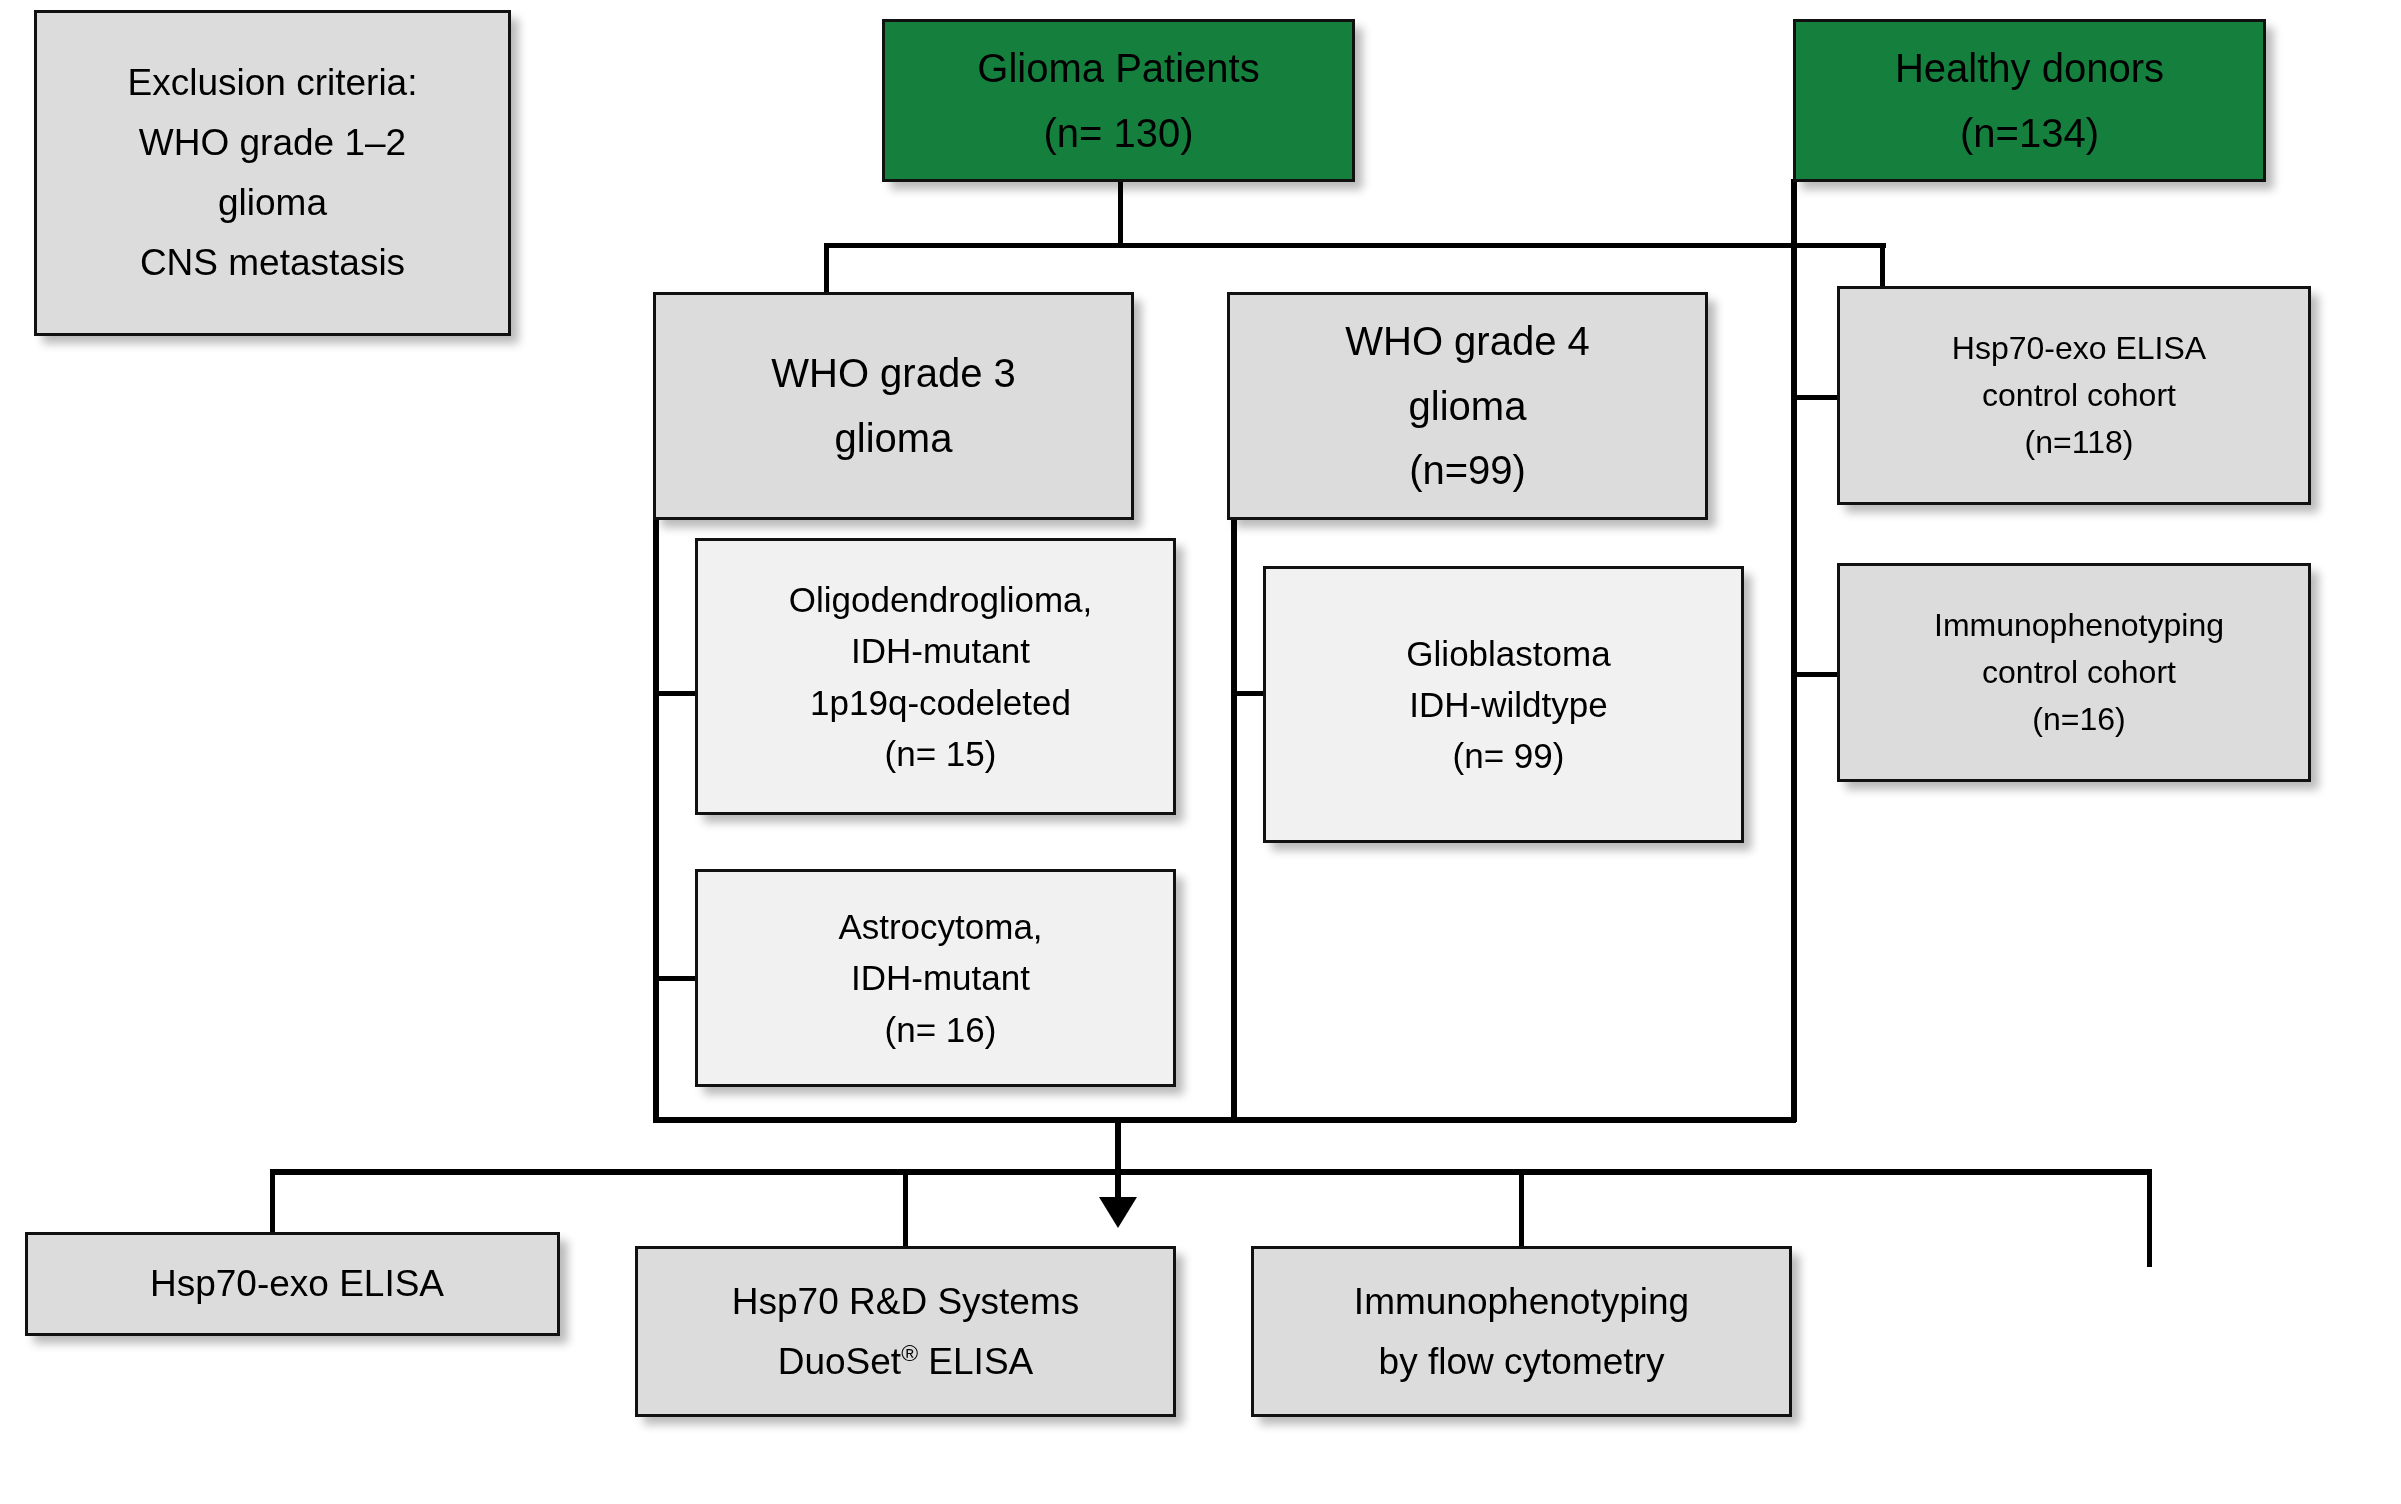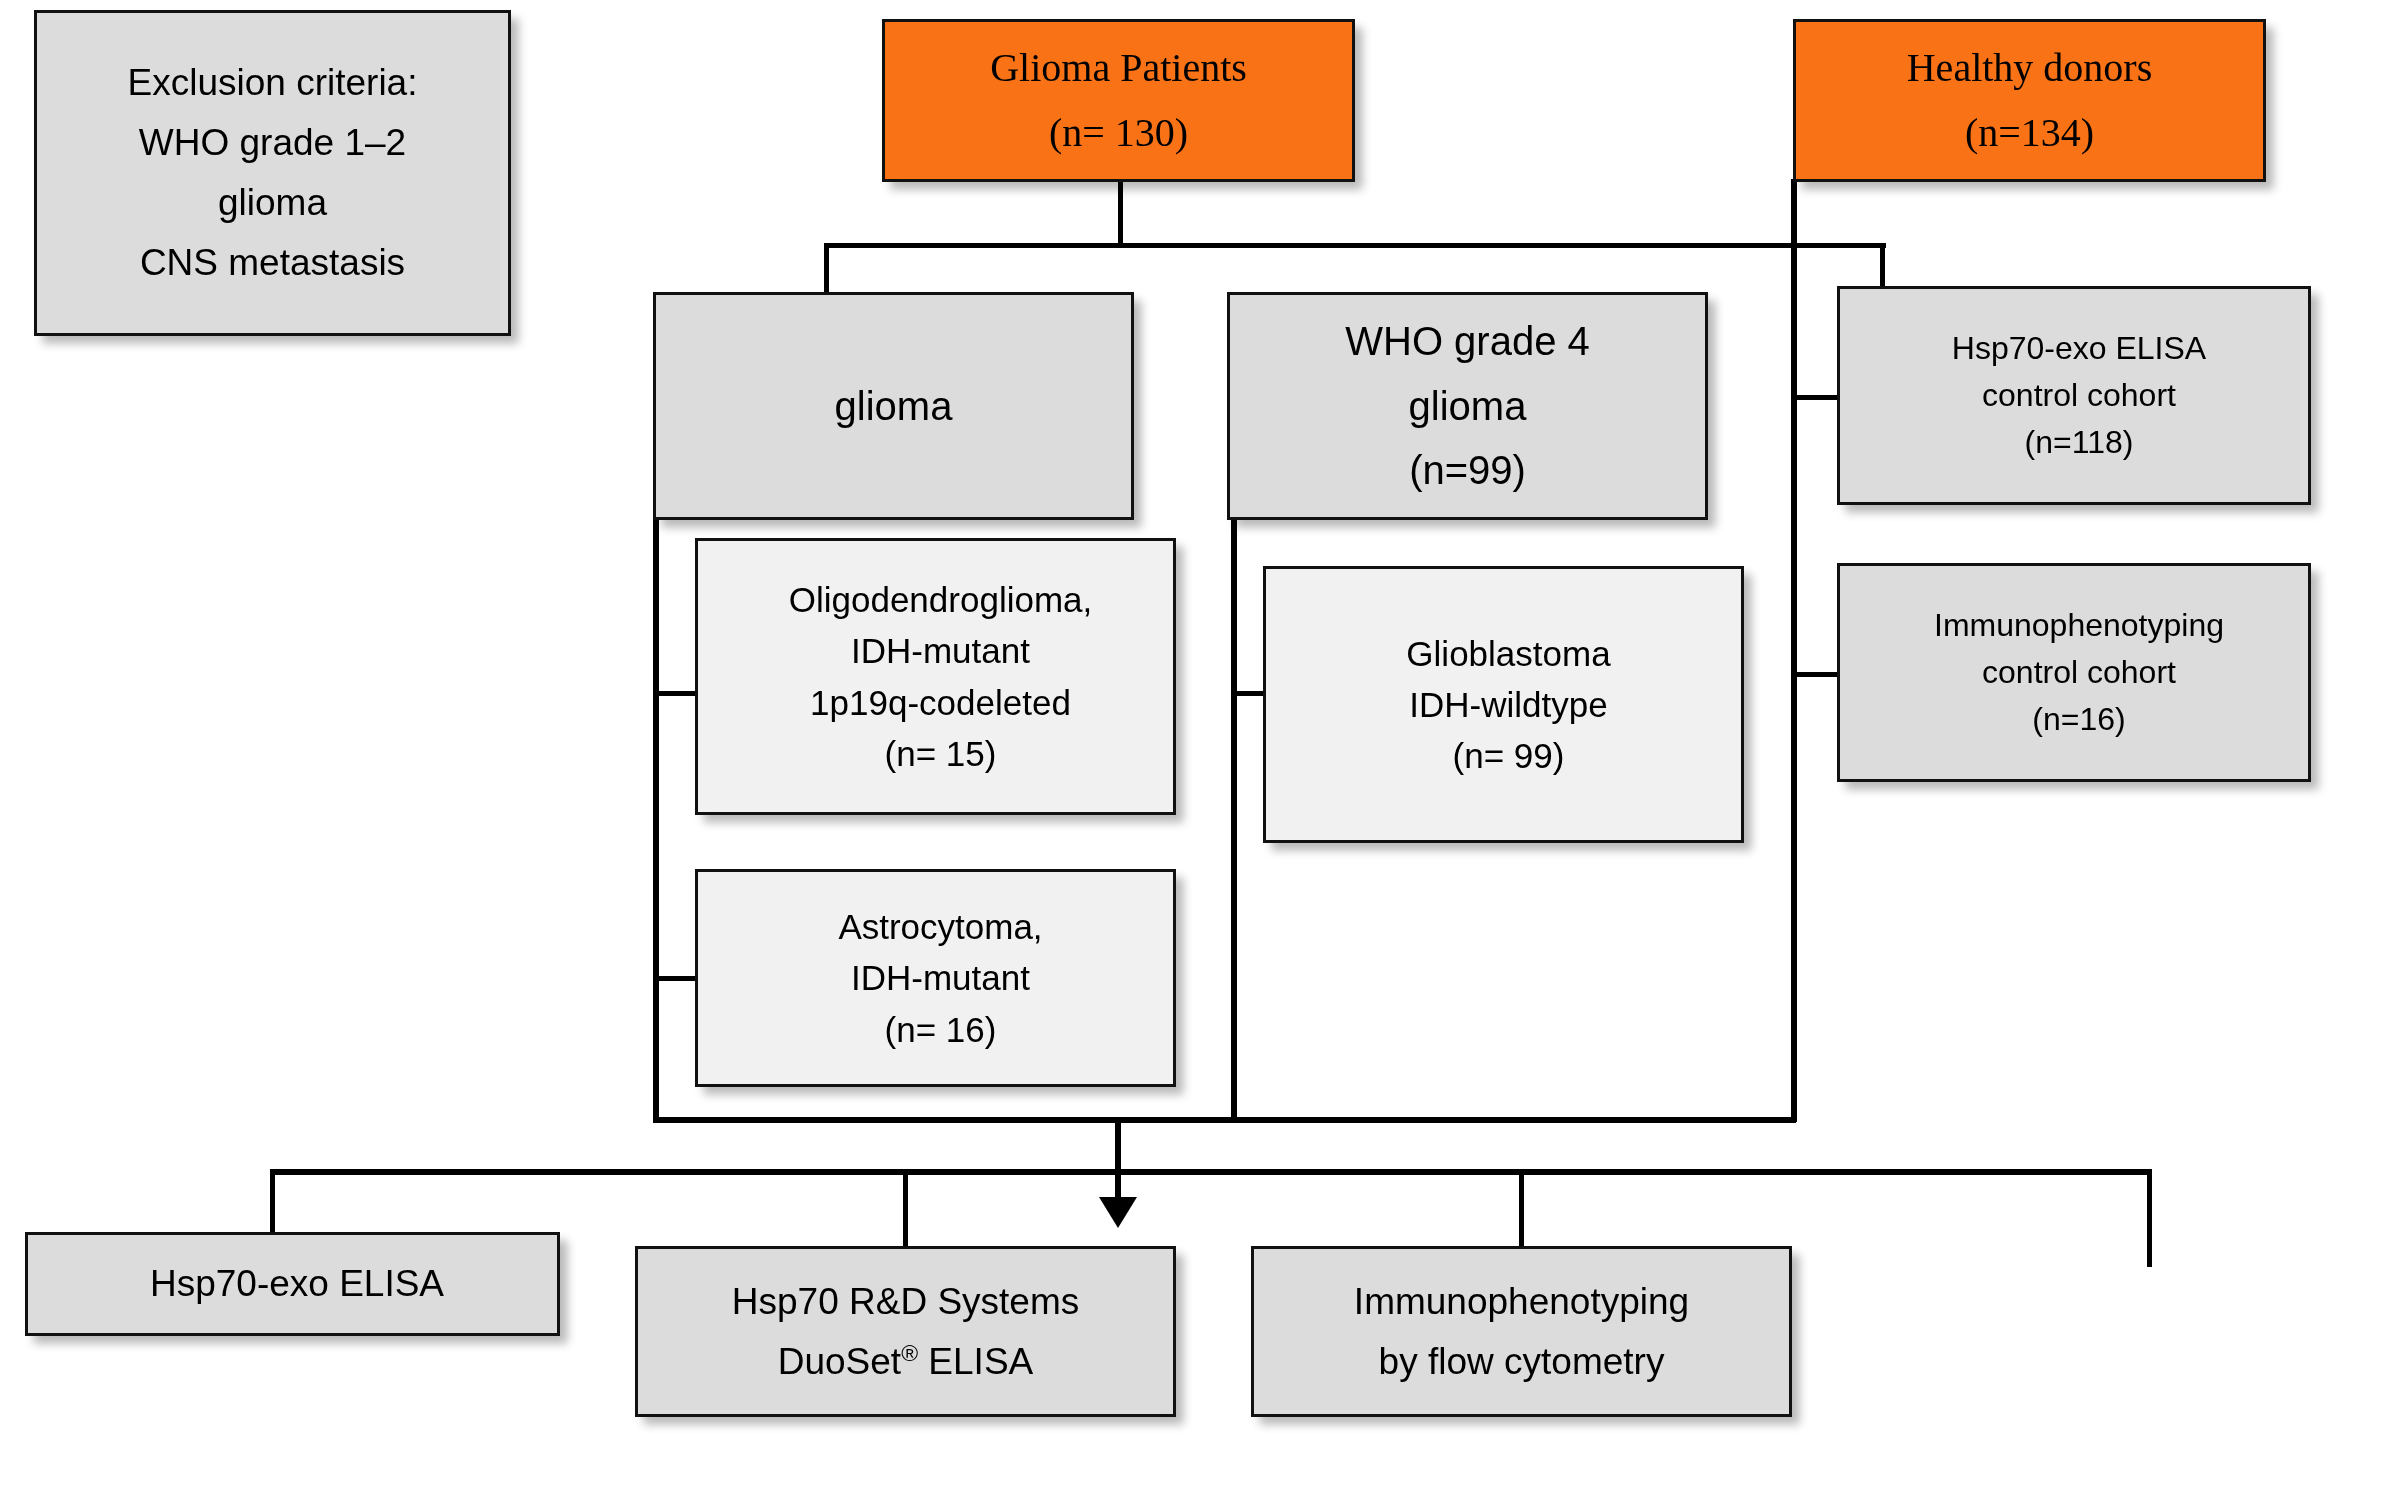--- a/index.html
+++ b/index.html
@@ -34,21 +34,21 @@
     text-align:center;
     box-shadow:7.7px 7.7px 9px rgba(0,0,0,0.28);
     z-index:5;
   }
   .box .line{
     display:block;
     width:100%;
     line-height:1.30;
     white-space:nowrap;
   }
-  .tone-dark{background:#f97316;font-family:Liberation Serif, serif;}
+  .tone-dark{background:#15803d;}
   .tone-mid{background:#dcdcdc;}
   .tone-light{background:#f1f1f1;}
   .fs-xl .line{font-size:40px;}
   .fs-lg .line{font-size:37px;}
   .fs-md .line{font-size:35px;}
   .fs-sm .line{font-size:32px;}
   .tight .line{line-height:1.46;padding-left:10px;}
   .loose .line{line-height:1.62;}
   sup{font-size:0.62em;vertical-align:super;line-height:0;}
 </style>
@@ -95,20 +95,21 @@
     <span class="line">Glioma Patients</span>
     <span class="line">(n= 130)</span>
   </div>
 
   <div class="box tone-dark fs-xl loose" style="left:1793px;top:19.4px;width:473px;height:163px;">
     <span class="line">Healthy donors</span>
     <span class="line">(n=134)</span>
   </div>
 
   <div class="box tone-mid fs-xl loose" style="left:653px;top:292px;width:481px;height:228px;">
+    <span class="line">WHO grade 3</span>
     <span class="line">glioma</span>
   </div>
 
   <div class="box tone-mid fs-xl loose" style="left:1227px;top:292px;width:481px;height:228px;">
     <span class="line">WHO grade 4</span>
     <span class="line">glioma</span>
     <span class="line">(n=99)</span>
   </div>
 
   <div class="box tone-light fs-md tight" style="left:695px;top:538px;width:481px;height:277px;">

